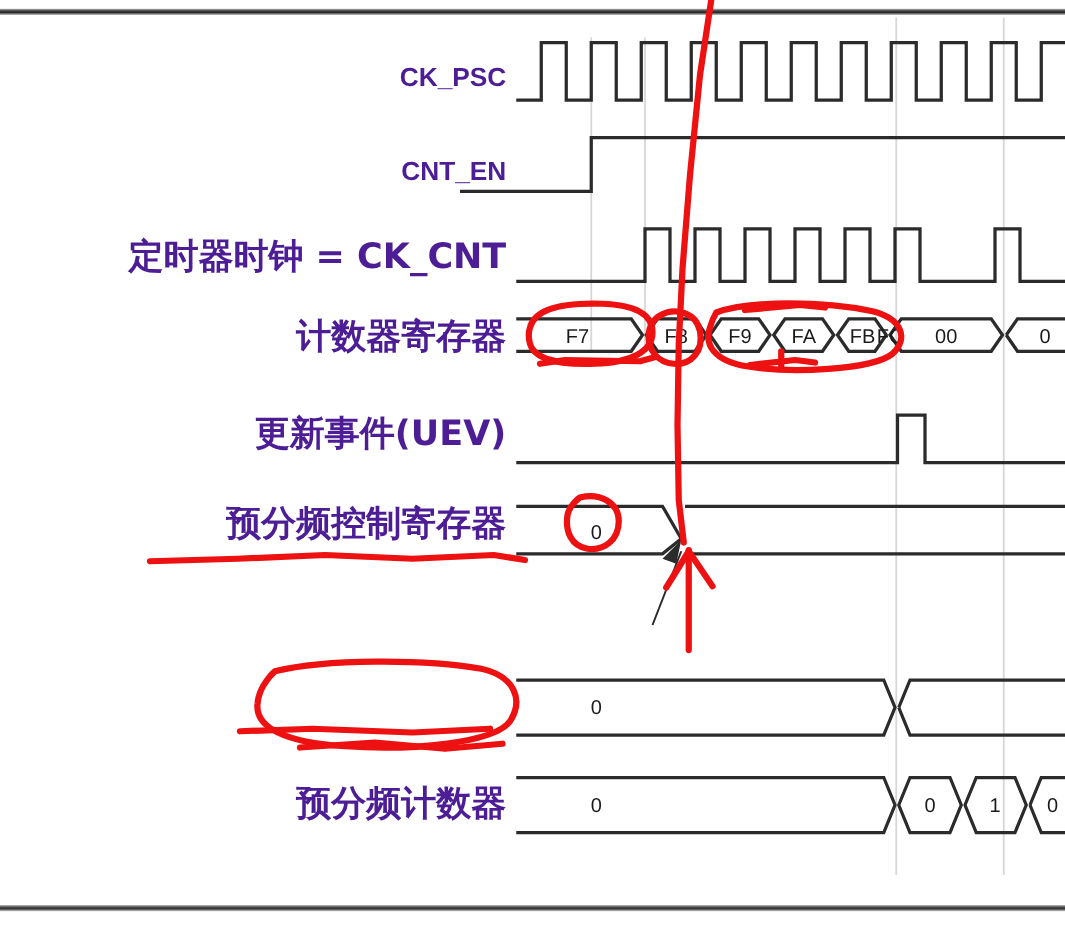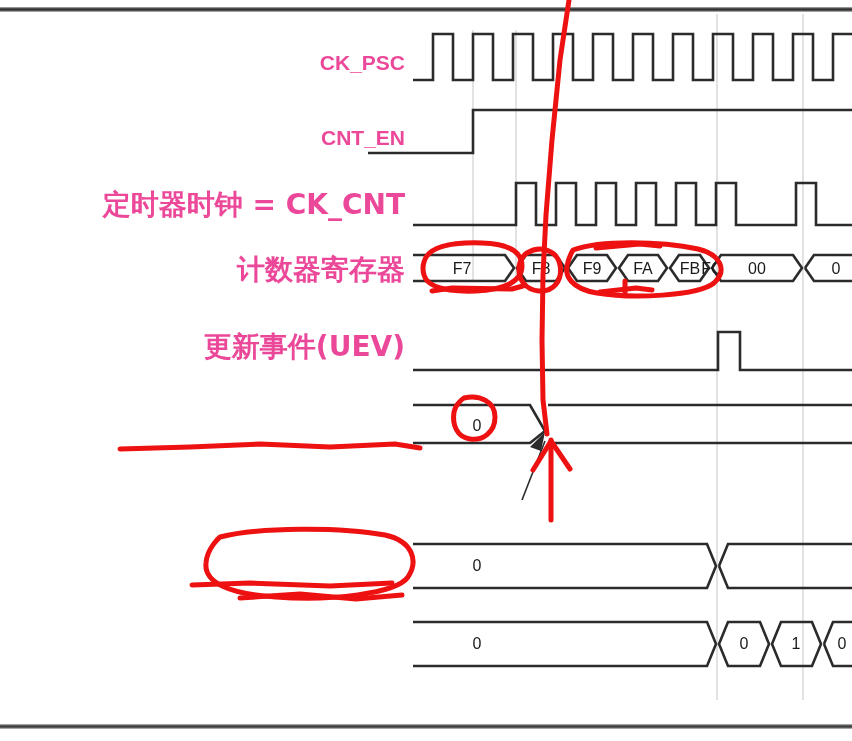--- a/index.html
+++ b/index.html
@@ -26,21 +26,21 @@
   }
   #border-bottom {
     position: absolute;
     left: 0; top: 724px;
     width: 852px; height: 5px;
     background: linear-gradient(to bottom, #c2c2c2 0%, #4a4a4a 35%, #333333 60%, #d0d0d0 100%);
   }
   .row-label {
     position: absolute;
     text-align: right;
-    color: #ec4899;
+    color: #4c1d95;
     font-size: 21px;
     line-height: 26px;
     white-space: nowrap;
     letter-spacing: 0px;
   }
   .row-label.cjk {
     font-family: "DejaVu Sans", "Liberation Sans", sans-serif;
     font-weight: 700;
     font-size: 28px;
   }
@@ -73,23 +73,25 @@
   <div class="row-label latin" style="left:180px; top:50px; width:225px;">CK_PSC</div>
 
   <div class="row-label latin" style="left:180px; top:125px; width:225px;">CNT_EN</div>
 
   <div class="row-label cjk" style="left:60px; top:192px; width:345px;">定时器时钟 = CK_CNT</div>
 
   <div class="row-label cjk" style="left:100px; top:257px; width:305px;font-family:Liberation Serif, serif;">计数器寄存器</div>
 
   <div class="row-label cjk" style="left:100px; top:334px; width:305px;">更新事件(UEV)</div>
 
-
-
-
+  <div class="row-label cjk" style="left:60px; top:406px; width:345px;">预分频控制寄存器</div>
+
+
+
+  <div class="row-label cjk" style="left:100px; top:630px; width:305px;">预分频计数器</div>
 
   <svg id="wave-svg" viewBox="0 0 852 741">
     <g stroke="#d6d6d6" stroke-width="1.4">
       <line x1="473" y1="30" x2="473" y2="280"></line>
       <line x1="516" y1="30" x2="516" y2="280"></line>
       <line x1="717" y1="14" x2="717" y2="700"></line>
       <line x1="803" y1="14" x2="803" y2="700"></line>
     </g>
 
     <g fill="none" stroke="#2b2b2b" stroke-width="2.6" stroke-linejoin="miter" stroke-linecap="butt">

